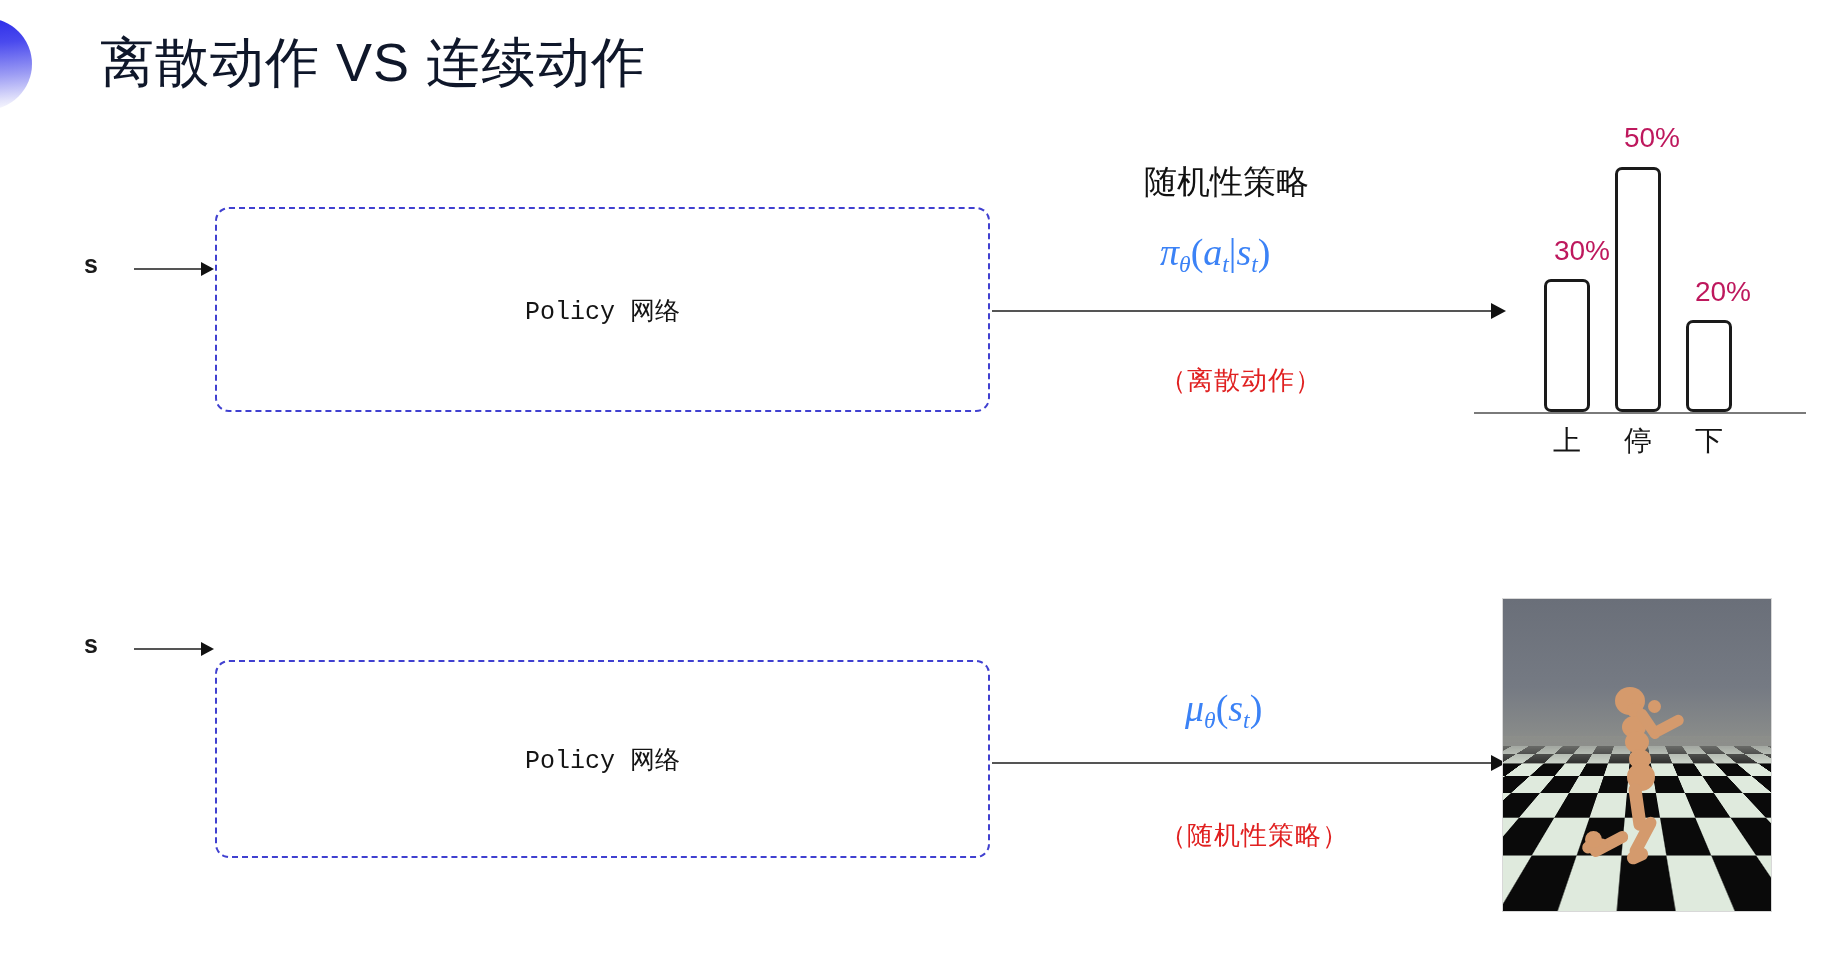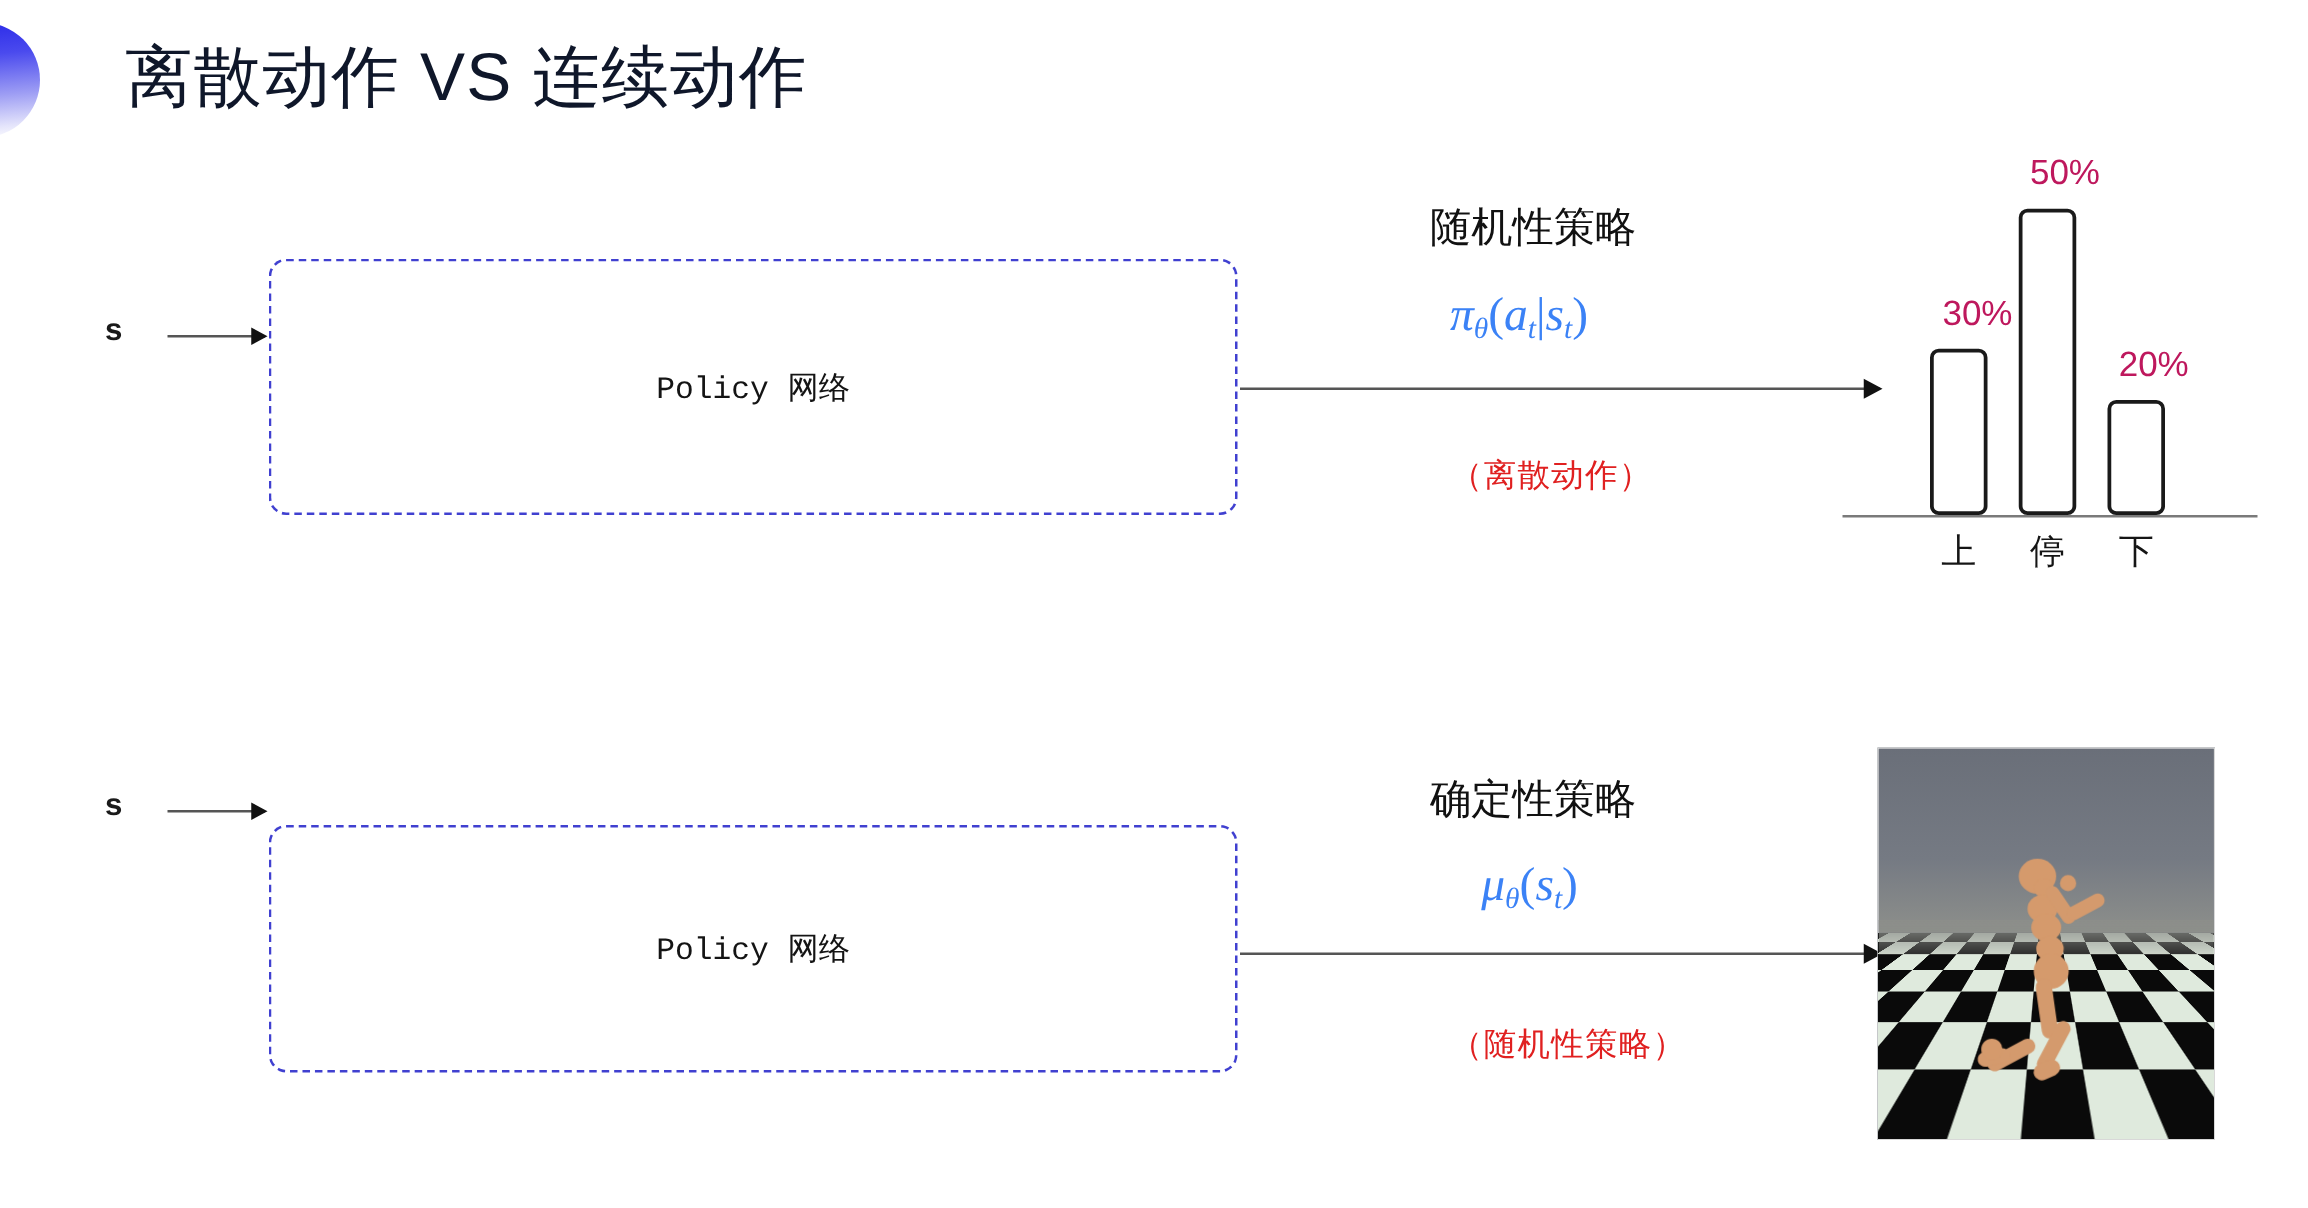--- a/index.html
+++ b/index.html
@@ -233,21 +233,20 @@
 
   <div class="state-label" style="left:84px; top:630px;">s</div>
   <div class="arrow short" style="left:134px; top:648px; width:78px;"></div>
 
   <div class="policy-box" style="left:215px; top:660px; width:775px; height:198px;">
     <div class="policy-box-label">Policy 网络</div>
   </div>
 
   <div class="arrow" style="left:992px; top:762px; width:512px;"></div>
 
-  <div class="policy-name" style="left:1144px; top:617px;">确定性策略</div>
 
   <div class="policy-formula" style="left:1185px; top:686px;">
     <span>μ</span><span class="sub">θ</span><span class="paren">(</span><span>s</span><span class="sub">t</span><span class="paren">)</span>
   </div>
 
   <div class="action-kind" style="left:1160px; top:818px;">（随机性策略）</div>
 
   <div class="sim-frame" style="left:1502px; top:598px; width:270px; height:314px;">
     <div class="sim-sky"></div>
     <div class="sim-floor"></div>

